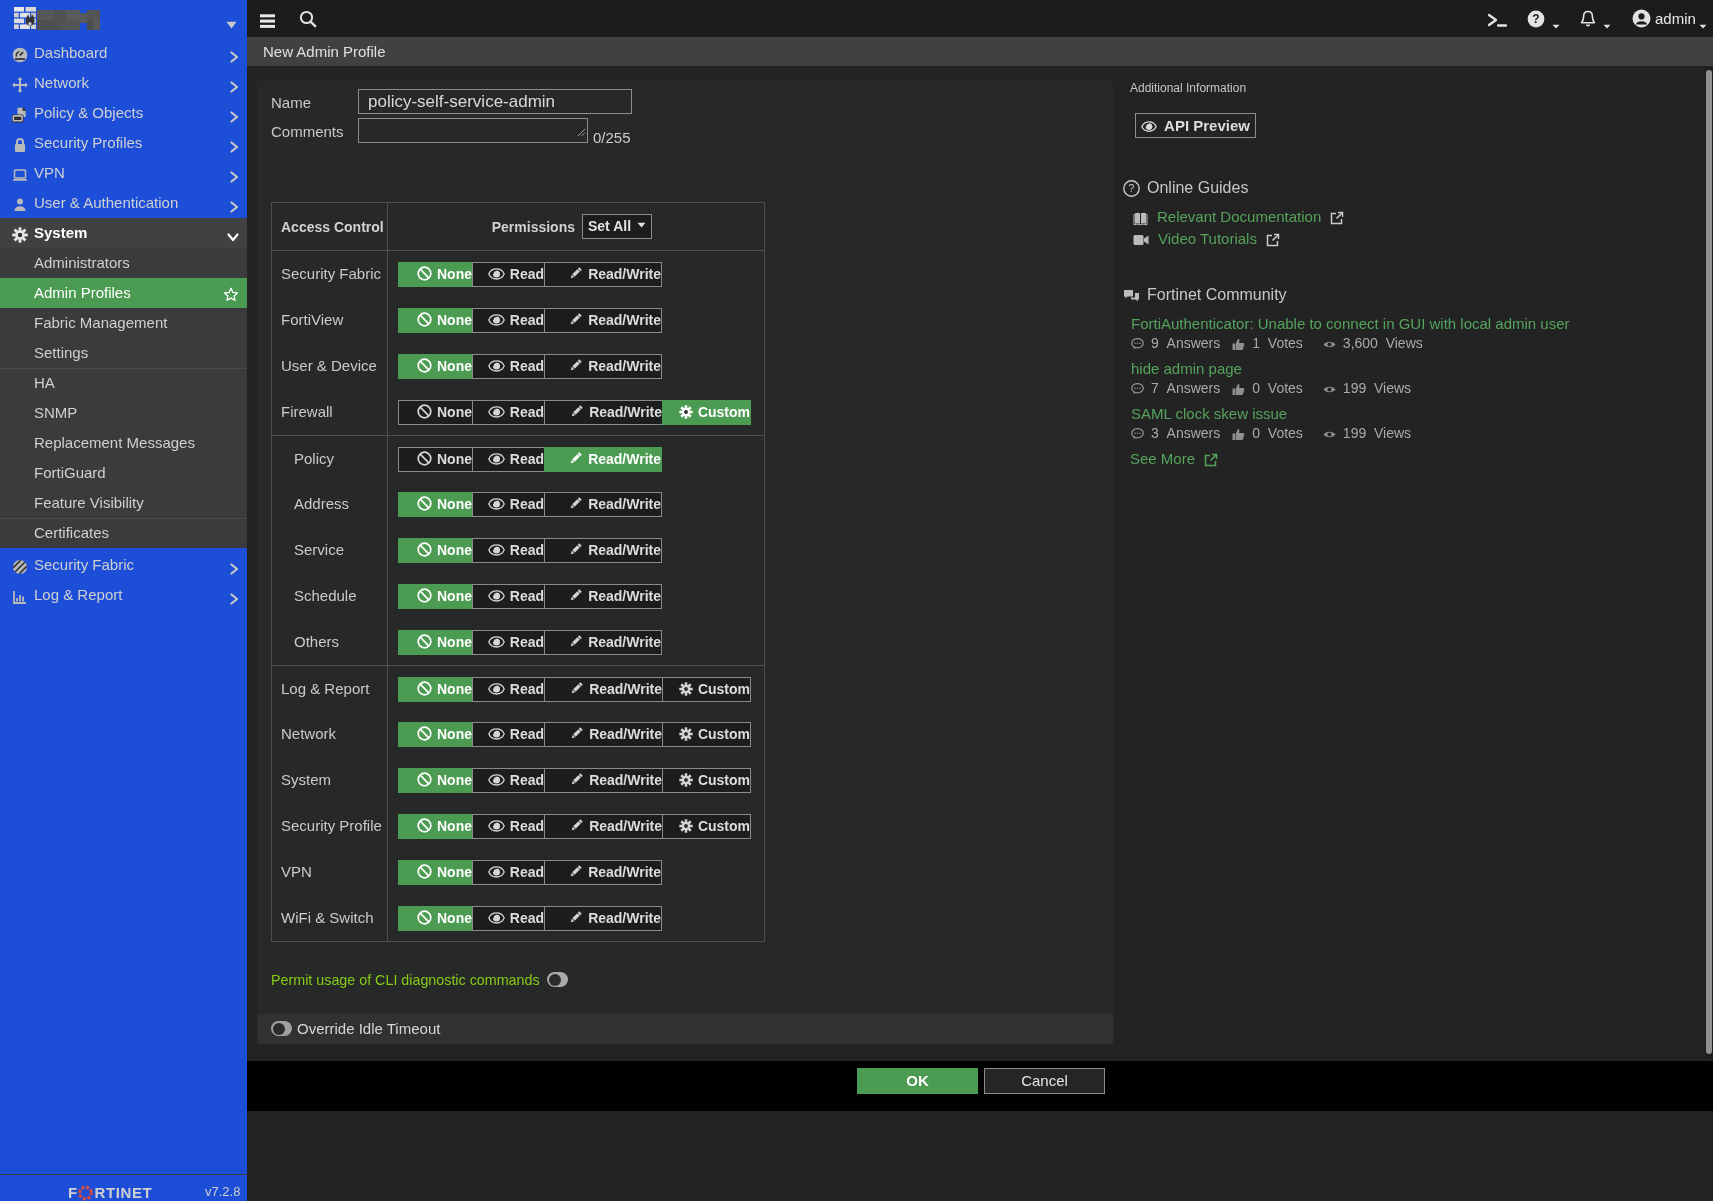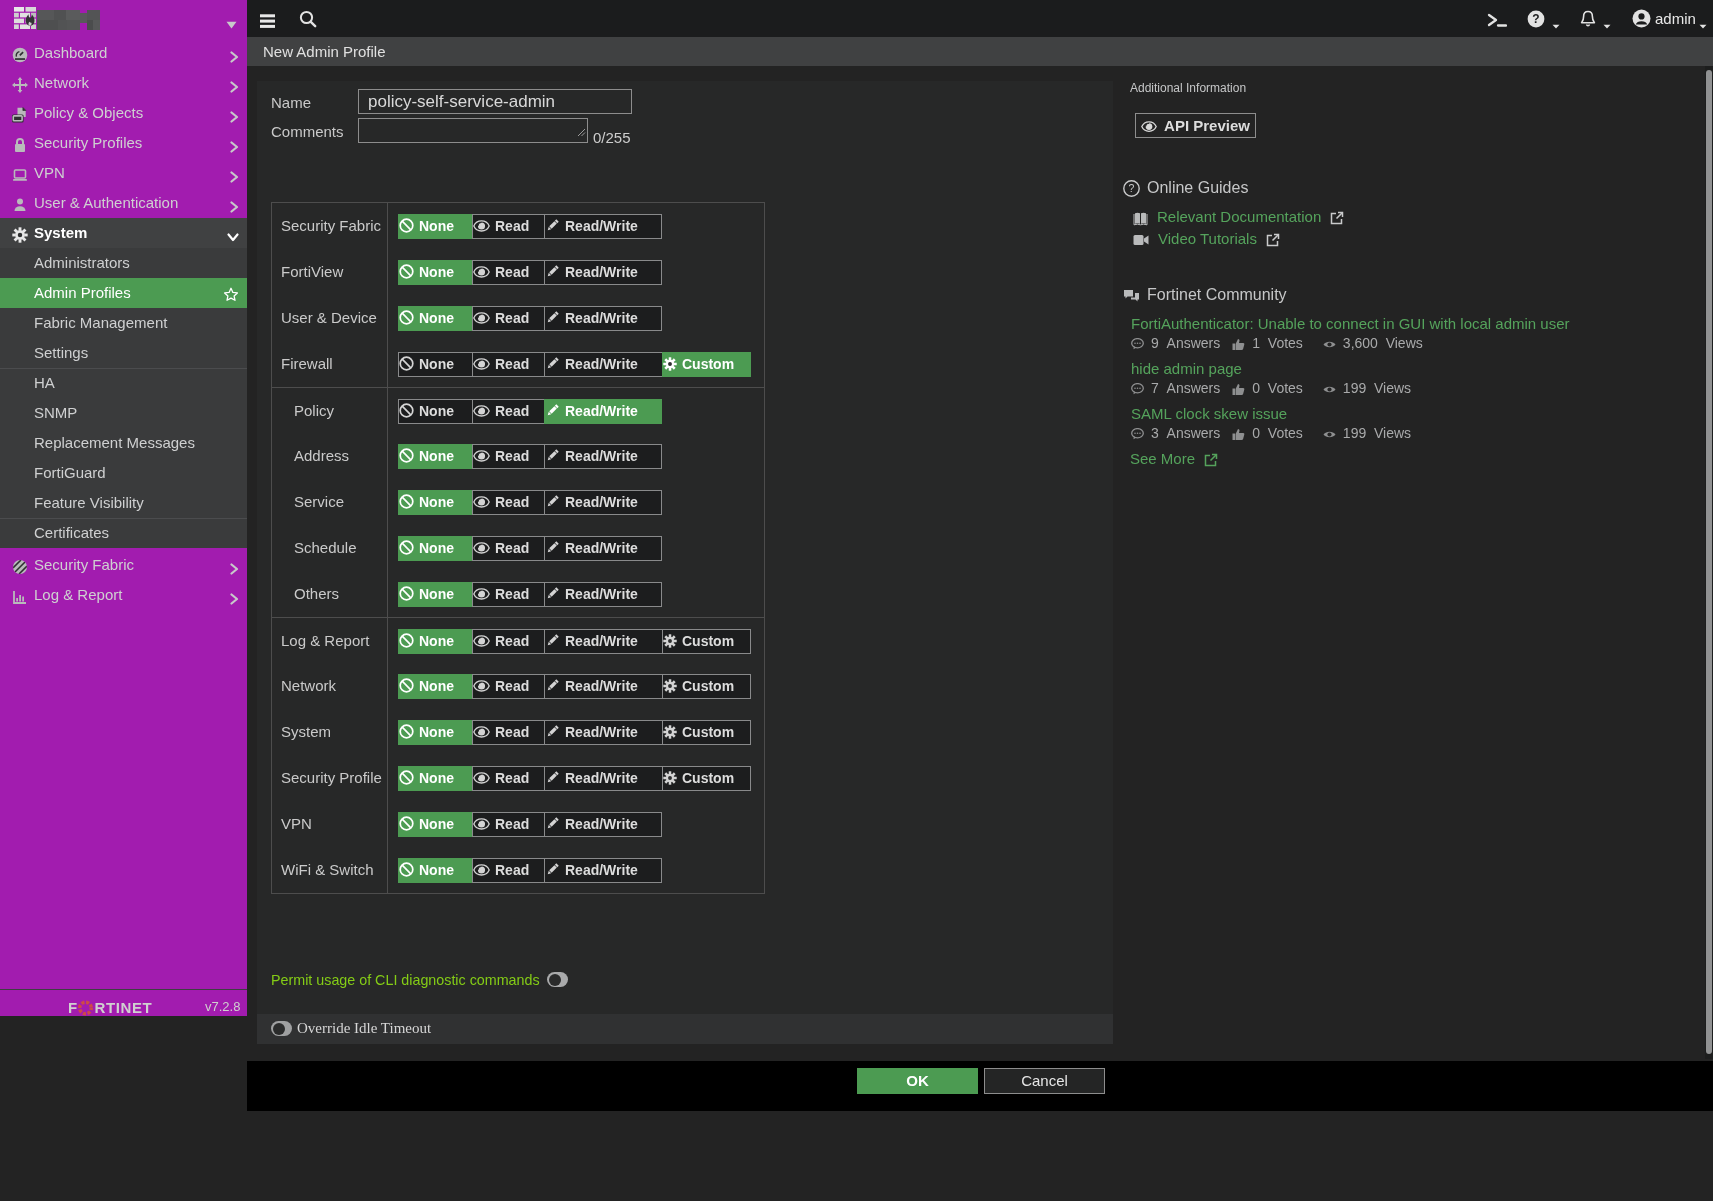--- a/index.html
+++ b/index.html
@@ -1,21 +1,21 @@
 <!DOCTYPE html>
 <html><head>
 <meta charset="utf-8">
 <style>
 * { margin:0; padding:0; box-sizing:border-box; }
 #wrap { position:relative; width:1713px; height:1201px; }
 html,body { width:1713px; height:1201px; background:#232323; font-family:"Liberation Sans",sans-serif; overflow:hidden; }
 svg { vertical-align:middle; }
 
 
-#sidebar { position:absolute; left:0; top:0; width:247px; height:1016px; background:#a21caf; }
+#sidebar { position:absolute; left:0; top:0; width:247px; height:1201px; background:#1d4ed8; }
 #sidebar .logo { position:absolute; left:0; top:0; width:247px; height:38px; }
 .lcaret { position:absolute; right:10px; top:15px; }
 .nav { position:absolute; left:0; width:247px; height:30px; }
 .navact { background:#404142; }
 .nicon { position:absolute; left:12px; top:7px; width:16px; }
 .ntext { position:absolute; left:34px; top:6px; font-size:15px; color:#cfd0d1; white-space:nowrap; }
 .nchev { position:absolute; right:8px; top:9px; }
 .snav { position:absolute; left:0; width:247px; height:30px; font-size:15px; color:#cfd0d1; }
 .snav > span:first-child { position:absolute; left:34px; top:6px; white-space:nowrap; }
 .snav.selected { background:#4c9b52; color:#fff; }
@@ -43,31 +43,31 @@
 #phead .hl { position:absolute; left:9px; top:16px; font-size:14px; color:#d2d2d2; font-weight:bold; }
 #phead .hp { position:absolute; right:189px; top:16px; font-size:14px; color:#d2d2d2; font-weight:bold; }
 #setall { position:absolute; left:310px; top:11px; width:70px; height:25px; background:#1c1d1e; border:1px solid #8d8d8d; color:#e3e3e3; font-size:14px; font-weight:bold; text-align:center; line-height:23px; }
 #setall i { display:inline-block; font-style:normal; margin-left:6px; transform:translateY(-2px); }
 .prow { position:relative; height:46px; }
 .prow.divtop { border-top:1px solid #4d4d4d; }
 .lbl { position:absolute; left:9px; top:14px; font-size:15px; color:#cacaca; white-space:nowrap; }
 .sublbl { position:absolute; left:22px; top:14px; font-size:15px; color:#cacaca; white-space:nowrap; }
 .vline { position:absolute; left:115px; top:0; bottom:0; width:0; border-left:1px solid #4d4d4d; }
 .pbtns { position:absolute; left:126px; top:11px; height:25px; white-space:nowrap; font-size:0; }
-.pb { display:inline-block; height:25px; background:#1c1d1e; border:1px solid #898a8b; border-right-width:0; color:#dddddd; text-align:left; line-height:23px; vertical-align:top; }
+.pb { display:inline-block; height:25px; background:#1c1d1e; border:1px solid #898a8b; border-right-width:0; color:#dddddd; text-align:right; line-height:23px; vertical-align:top; }
 .pb:last-child { border-right-width:1px; }
 .pb b { font-size:14px; font-weight:bold; margin-left:5px; vertical-align:middle; }
 .pb svg { vertical-align:middle; transform:translateY(-1px); }
 .pb.sel { background:#4c9b52; border-color:#4c9b52; color:#fff; }
 
 #permitrow { position:absolute; left:14px; top:891px; font-size:14.3px; color:#84cc16; }
 #permitrow .toggle { position:absolute; left:276px; top:0px; }
 .toggle { display:inline-block; position:relative; width:21px; height:15px; background:#a9aaab; border-radius:8px; vertical-align:middle; }
 .toggle .knob { position:absolute; left:1.5px; top:1.5px; width:12px; height:12px; border-radius:50%; background:#2a2b2b; }
-#overridebar { position:absolute; left:0; top:933px; width:856px; height:30px; background:#303132;font-family:Liberation Serif, serif; }
+#overridebar { position:absolute; left:0; top:933px; width:856px; height:30px; background:#303132; }
 #overridebar .toggle { position:absolute; left:14px; top:7px; background:#9fa0a1; }
 #overridebar span.t { position:absolute; left:40px; top:6px; font-size:15px; color:#d6d6d6; }
 
 #okband { position:absolute; left:0; top:995px; width:1466px; height:50px; background:#000000; }
 #okbtn { position:absolute; left:610px; top:7px; width:121px; height:26px; background:#4c9b52; color:#fff; font-size:15px; font-weight:bold; text-align:center; line-height:26px; }
 #cancelbtn { position:absolute; left:737px; top:7px; width:121px; height:26px; background:#242525; border:1px solid #8d8d8d; color:#e6e6e6; font-size:15px; text-align:center; line-height:24px; }
 
 
 #rightcol { position:absolute; left:874px; top:0; width:592px; }
 #rightcol .h1 { position:absolute; left:9px; top:15px; font-size:12px; color:#c6c7c8; }
@@ -331,20 +331,27 @@
     <div id="nameinput">policy-self-service-admin</div>
     <span class="flabel" style="top:42px">Comments</span>
     <div id="commentbox">
           <span style="position:absolute;right:1px;bottom:1px"><svg width="9" height="9" viewBox="0 0 9 9" style="">
               <line x1="1" y1="8" x2="8" y2="1" stroke="#9a9a9a" stroke-width="1"></line>
               <line x1="4.5" y1="8" x2="8" y2="4.5" stroke="#9a9a9a" stroke-width="1"></line>
             </svg></span>
         </div>
     <span id="charcount">0/255</span>
     <div id="ptable">
+      <div id="phead">
+            <span class="hl">Access Control</span>
+            <span class="hp">Permissions</span>
+            <span id="setall">Set All<i><svg width="9" height="6" viewBox="0 0 9 6" style="">
+                  <path d="M0.5 0.8 L4.5 5.4 L8.5 0.8 Z" fill="#e3e3e3"></path>
+                </svg></i></span>
+          </div>
       <div class="prow">
             <div class="lbl">Security Fabric</div>
             <div class="pbtns"><span class="pb sel" style="width:74px"><svg width="15" height="15" viewBox="0 0 15 15" style="">
                   <circle cx="7.5" cy="7.5" r="6.3" fill="none" stroke="#ffffff" stroke-width="1.7"></circle>
                   <line x1="2.9640000000000004" y1="2.9640000000000004" x2="12.036" y2="12.036" stroke="#ffffff" stroke-width="1.7"></line>
                 </svg><b>None</b></span><span class="pb" style="width:72px"><svg width="17" height="13" viewBox="0 0 17 13" style="">
                   <path d="M0.8 6.97 C 3.74 0.2788, 13.26 0.2788, 16.2 6.97 C 13.26 13.6612, 3.74 13.6612, 0.8 6.97 Z" fill="none" stroke="#d4d4d4" stroke-width="1.3"></path>
                   <circle cx="8.5" cy="6.97" r="3.57" fill="#d4d4d4"></circle>
                   <path d="M 4.93 6.97 A 3.57 3.57 0 0 1 8.5 3.4" fill="none" stroke="#1c1d1e" stroke-width="1"></path>
                 </svg><b>Read</b></span><span class="pb" style="width:118px"><svg width="15" height="15" viewBox="0 0 15 15" style="">

